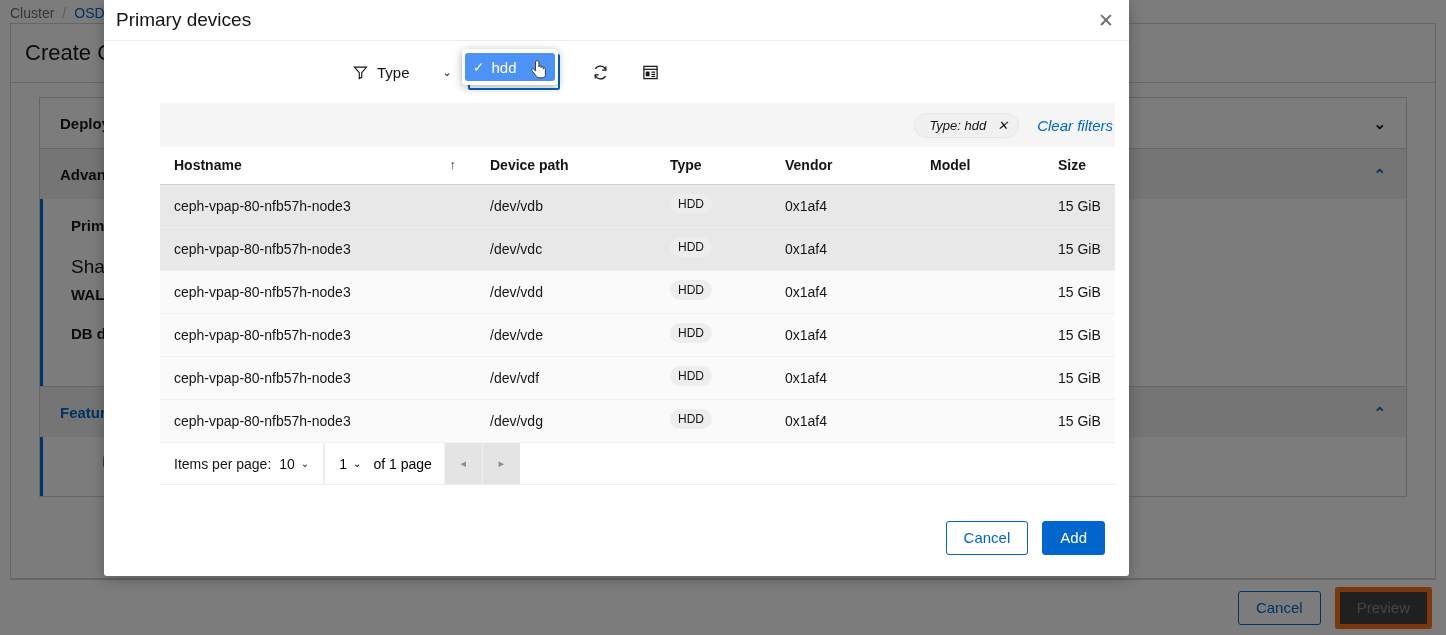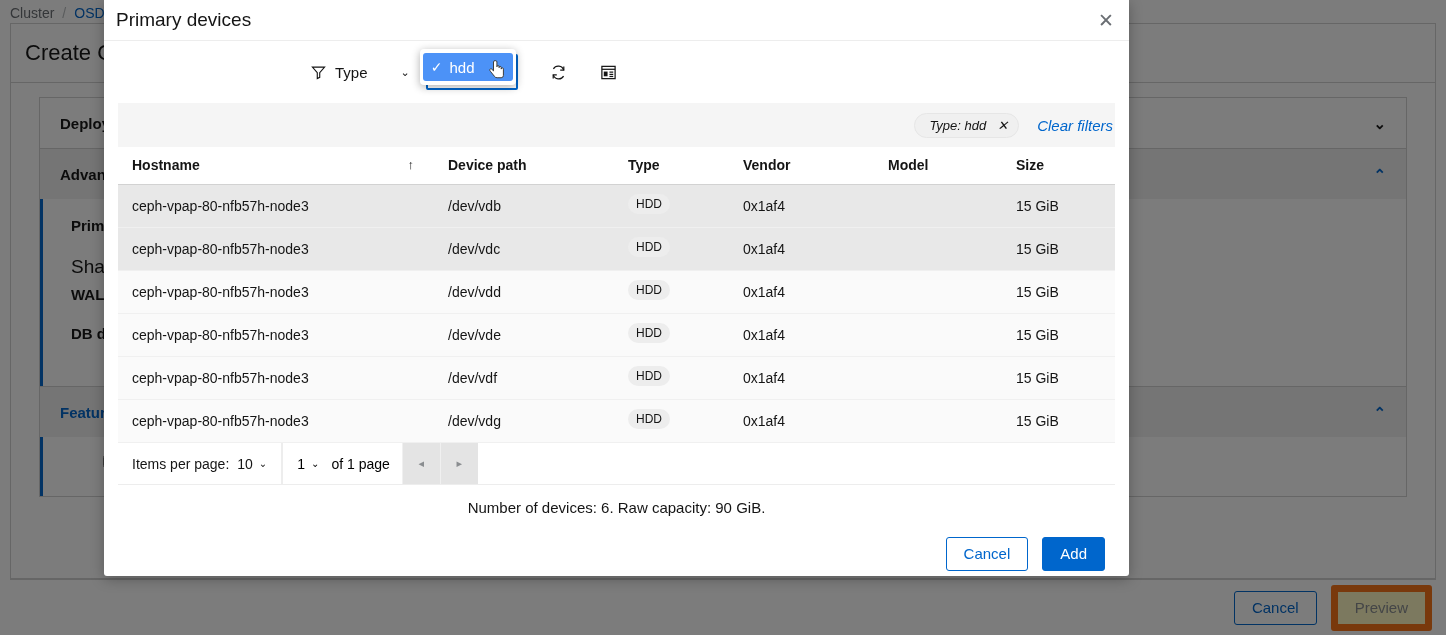--- a/index.html
+++ b/index.html
@@ -66,21 +66,21 @@
     display: flex; align-items: center; justify-content: flex-end; gap: 14px;
     padding-right: 4px;
     background: #fff;
   }
   .btn {
     font-size: 15px; border-radius: 3px; padding: 7px 17px; cursor: pointer;
     font-family: "Liberation Sans", sans-serif; line-height: 1.2;
   }
   .btn-secondary { background: #fff; border: 1px solid #0066cc; color: #0066cc; }
   .btn-primary { background: #0066cc; border: 1px solid #0066cc; color: #fff; }
-  .btn-disabled { background: #fef9c3; border: 7px solid #f97316; color: #8a8d90; }
+  .btn-disabled { background: #404040; border: 5px solid #f97316; color: #8a8d90; }
 
   
   #dim {
     position: absolute; inset: 0;
     background: rgba(3,3,3,0.52);
   }
 
   
   #modal {
     position: absolute;
@@ -98,21 +98,21 @@
   .modal-title {
     font-size: 19px; color: #151515; padding-left: 12px;
   }
   .modal-close {
     position: absolute; right: 6px; top: 4px;
     width: 34px; height: 34px; border: none; background: transparent;
     color: #6a6e73; font-size: 19px; cursor: pointer; line-height: 34px;
     display: flex; align-items: center; justify-content: center;
   }
 
-  .modal-body { flex: 1; position: relative; }
+  .modal-body { flex: 1; position: relative; margin-left: 42px; }
 
   
   .toolbar {
     height: 62px; display: flex; align-items: center;
     padding-left: 203px; gap: 0px;
   }
   .filter-group { display: flex; align-items: center; }
   .filter-toggle {
     display: flex; align-items: center; gap: 9px;
     height: 34px; padding: 0 8px 0 4px;
@@ -431,20 +431,19 @@
           <span class="pg-caret">⌄</span>
         </span>
         <span>of 1 page</span>
         <span class="pg-nav">
           <button>◂</button>
           <button>▸</button>
         </span>
       </div>
     </div>
 
-    <div class="summary">Number of devices: 6. Raw capacity: 90 GiB.</div>
   </div>
 
   <div class="modal-footer">
     <button class="btn btn-secondary">Cancel</button>
     <button class="btn btn-primary">Add</button>
   </div>
 </div>
 
 </body></html>

